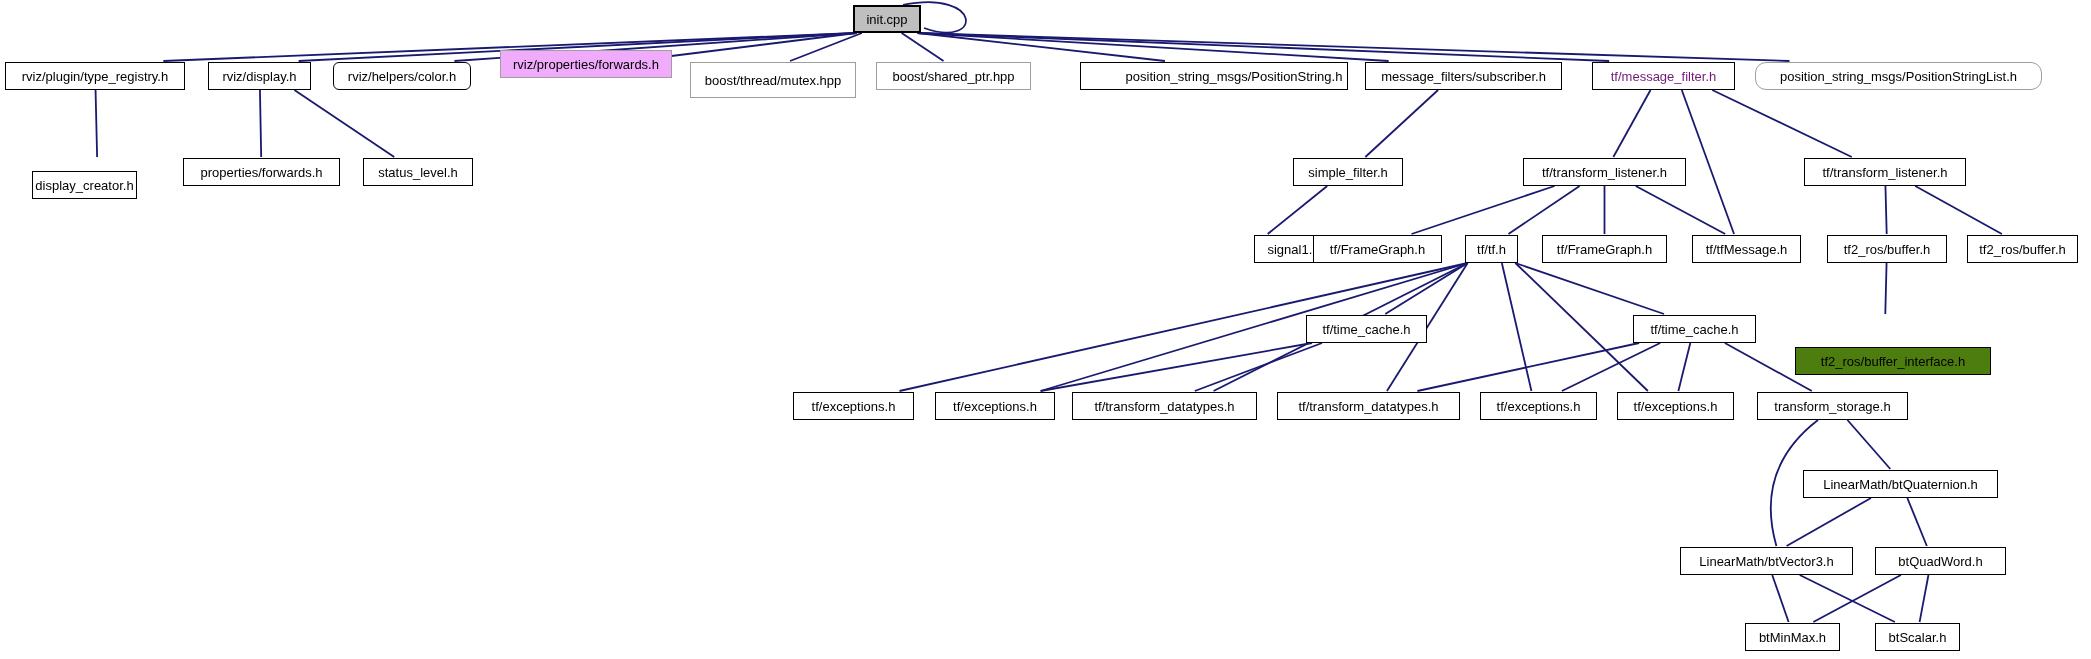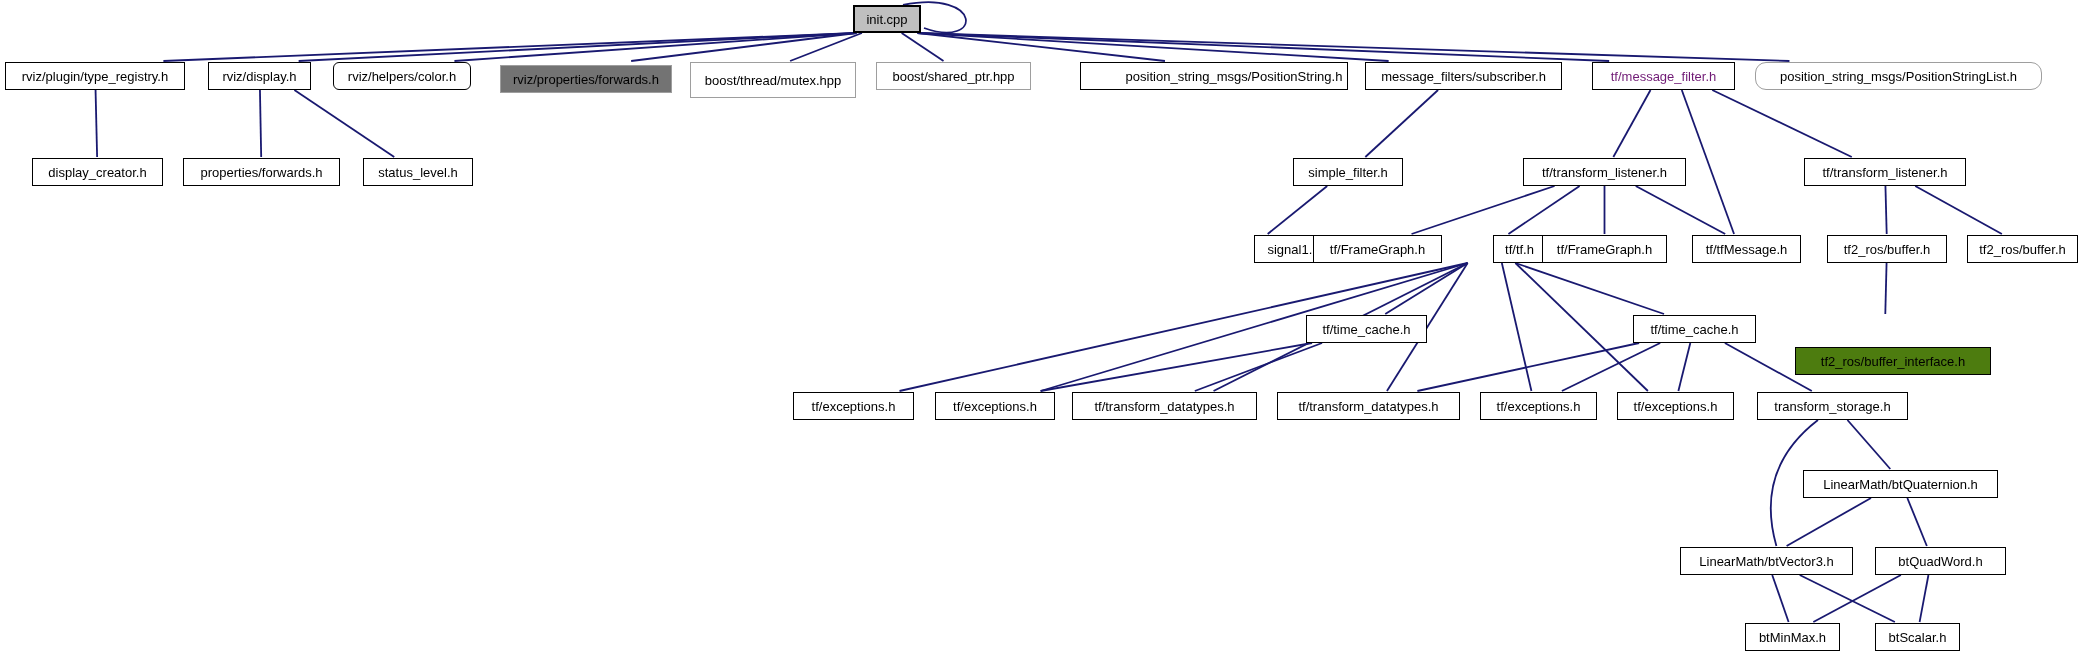--- a/index.html
+++ b/index.html
@@ -72,36 +72,36 @@
         <path d="M 1799.72 575 L 1894.85 622" stroke="#191970" marker-end="url(#arrow)"></path>
         <path d="M 1900.92 575 L 1813.35 622" stroke="#191970" marker-end="url(#arrow)"></path>
         <path d="M 1928.42 575 L 1919.6 622" stroke="#191970" marker-end="url(#arrow)"></path>
       </g>
   </svg>
   <div id="node-layer">
       <div class="node root" style="left: 853px; top: 5px; width: 68px; height: 28px; background: rgb(191, 191, 191); border-color: rgb(0, 0, 0); color: rgb(0, 0, 0);">init.cpp</div>
       <div class="node" style="left: 5px; top: 62px; width: 180px; height: 28px; background: rgb(255, 255, 255); border-color: rgb(0, 0, 0); color: rgb(0, 0, 0);">rviz/plugin/type_registry.h</div>
       <div class="node" style="left: 208px; top: 62px; width: 103px; height: 28px; background: rgb(255, 255, 255); border-color: rgb(0, 0, 0); color: rgb(0, 0, 0);">rviz/display.h</div>
       <div class="node" style="left: 333px; top: 62px; width: 138px; height: 28px; background: rgb(255, 255, 255); border-color: rgb(0, 0, 0); color: rgb(0, 0, 0); border-radius: 6px;">rviz/helpers/color.h</div>
-      <div class="node external" style="left: 500px; top: 65px; width: 172px; height: 28px; background: #737373; border-color: rgb(158, 158, 158); color: rgb(0, 0, 0);">rviz/properties/forwards.h</div>
+      <div class="node external" style="left: 500px; top: 50px; width: 172px; height: 28px; background: #f0abfc; border-color: rgb(158, 158, 158); color: rgb(0, 0, 0);">rviz/properties/forwards.h</div>
       <div class="node external" style="left: 690px; top: 62px; width: 166px; height: 36px; background: rgb(255, 255, 255); border-color: rgb(158, 158, 158); color: rgb(0, 0, 0);">boost/thread/mutex.hpp</div>
       <div class="node external" style="left: 876px; top: 62px; width: 155px; height: 28px; background: rgb(255, 255, 255); border-color: rgb(158, 158, 158); color: rgb(0, 0, 0);">boost/shared_ptr.hpp</div>
       <div class="node" style="left: 1080px; top: 62px; width: 268px; height: 28px; background: rgb(255, 255, 255); border-color: rgb(0, 0, 0); color: rgb(0, 0, 0); padding-left: 40px;">position_string_msgs/PositionString.h</div>
       <div class="node" style="left: 1365px; top: 62px; width: 197px; height: 28px; background: rgb(255, 255, 255); border-color: rgb(0, 0, 0); color: rgb(0, 0, 0);">message_filters/subscriber.h</div>
       <div class="node" style="left: 1592px; top: 62px; width: 143px; height: 28px; background: rgb(255, 255, 255); border-color: rgb(0, 0, 0); color: #701a75;">tf/message_filter.h</div>
       <div class="node external" style="left: 1755px; top: 62px; width: 287px; height: 28px; background: rgb(255, 255, 255); border-color: rgb(158, 158, 158); color: rgb(0, 0, 0); border-radius: 11px;">position_string_msgs/PositionStringList.h</div>
-      <div class="node" style="left: 32px; top: 158px; width: 131px; height: 28px; background: rgb(255, 255, 255); border-color: rgb(0, 0, 0); color: rgb(0, 0, 0);">display_creator.h</div>
+      <div class="node" style="left: 32px; top: 171px; width: 105px; height: 28px; background: rgb(255, 255, 255); border-color: rgb(0, 0, 0); color: rgb(0, 0, 0);">display_creator.h</div>
       <div class="node" style="left: 183px; top: 158px; width: 157px; height: 28px; background: rgb(255, 255, 255); border-color: rgb(0, 0, 0); color: rgb(0, 0, 0);">properties/forwards.h</div>
       <div class="node" style="left: 363px; top: 158px; width: 110px; height: 28px; background: rgb(255, 255, 255); border-color: rgb(0, 0, 0); color: rgb(0, 0, 0);">status_level.h</div>
       <div class="node" style="left: 1293px; top: 158px; width: 110px; height: 28px; background: rgb(255, 255, 255); border-color: rgb(0, 0, 0); color: rgb(0, 0, 0);">simple_filter.h</div>
       <div class="node" style="left: 1523px; top: 158px; width: 163px; height: 28px; background: rgb(255, 255, 255); border-color: rgb(0, 0, 0); color: rgb(0, 0, 0);">tf/transform_listener.h</div>
       <div class="node" style="left: 1804px; top: 158px; width: 162px; height: 28px; background: rgb(255, 255, 255); border-color: rgb(0, 0, 0); color: rgb(0, 0, 0);">tf/transform_listener.h</div>
       <div class="node" style="left: 1214px; top: 235px; width: 79px; height: 28px; background: rgb(255, 255, 255); border-color: rgb(0, 0, 0); color: rgb(0, 0, 0); margin-left: 40px;">signal1.h</div>
       <div class="node" style="left: 1313px; top: 235px; width: 129px; height: 28px; background: rgb(255, 255, 255); border-color: rgb(0, 0, 0); color: rgb(0, 0, 0);">tf/FrameGraph.h</div>
-      <div class="node" style="left: 1465px; top: 235px; width: 53px; height: 28px; background: rgb(255, 255, 255); border-color: rgb(0, 0, 0); color: rgb(0, 0, 0); margin-left: 28px;">tf/tf.h</div>
+      <div class="node" style="left: 1465px; top: 235px; width: 53px; height: 28px; background: rgb(255, 255, 255); border-color: rgb(0, 0, 0); color: rgb(0, 0, 0);">tf/tf.h</div>
       <div class="node" style="left: 1542px; top: 235px; width: 125px; height: 28px; background: rgb(255, 255, 255); border-color: rgb(0, 0, 0); color: rgb(0, 0, 0);">tf/FrameGraph.h</div>
       <div class="node" style="left: 1692px; top: 235px; width: 109px; height: 28px; background: rgb(255, 255, 255); border-color: rgb(0, 0, 0); color: rgb(0, 0, 0);">tf/tfMessage.h</div>
       <div class="node" style="left: 1827px; top: 235px; width: 120px; height: 28px; background: rgb(255, 255, 255); border-color: rgb(0, 0, 0); color: rgb(0, 0, 0);">tf2_ros/buffer.h</div>
       <div class="node" style="left: 1967px; top: 235px; width: 111px; height: 28px; background: rgb(255, 255, 255); border-color: rgb(0, 0, 0); color: rgb(0, 0, 0);">tf2_ros/buffer.h</div>
       <div class="node" style="left: 1306px; top: 315px; width: 121px; height: 28px; background: rgb(255, 255, 255); border-color: rgb(0, 0, 0); color: rgb(0, 0, 0);">tf/time_cache.h</div>
       <div class="node" style="left: 1633px; top: 315px; width: 123px; height: 28px; background: rgb(255, 255, 255); border-color: rgb(0, 0, 0); color: rgb(0, 0, 0);">tf/time_cache.h</div>
       <div class="node" style="left: 1795px; top: 315px; width: 196px; height: 28px; background: #4d7c0f; border-color: rgb(0, 0, 0); color: rgb(0, 0, 0); margin-top: 32px;">tf2_ros/buffer_interface.h</div>
       <div class="node" style="left: 793px; top: 392px; width: 121px; height: 28px; background: rgb(255, 255, 255); border-color: rgb(0, 0, 0); color: rgb(0, 0, 0);">tf/exceptions.h</div>
       <div class="node" style="left: 935px; top: 392px; width: 120px; height: 28px; background: rgb(255, 255, 255); border-color: rgb(0, 0, 0); color: rgb(0, 0, 0);">tf/exceptions.h</div>
       <div class="node" style="left: 1072px; top: 392px; width: 185px; height: 28px; background: rgb(255, 255, 255); border-color: rgb(0, 0, 0); color: rgb(0, 0, 0);">tf/transform_datatypes.h</div>

